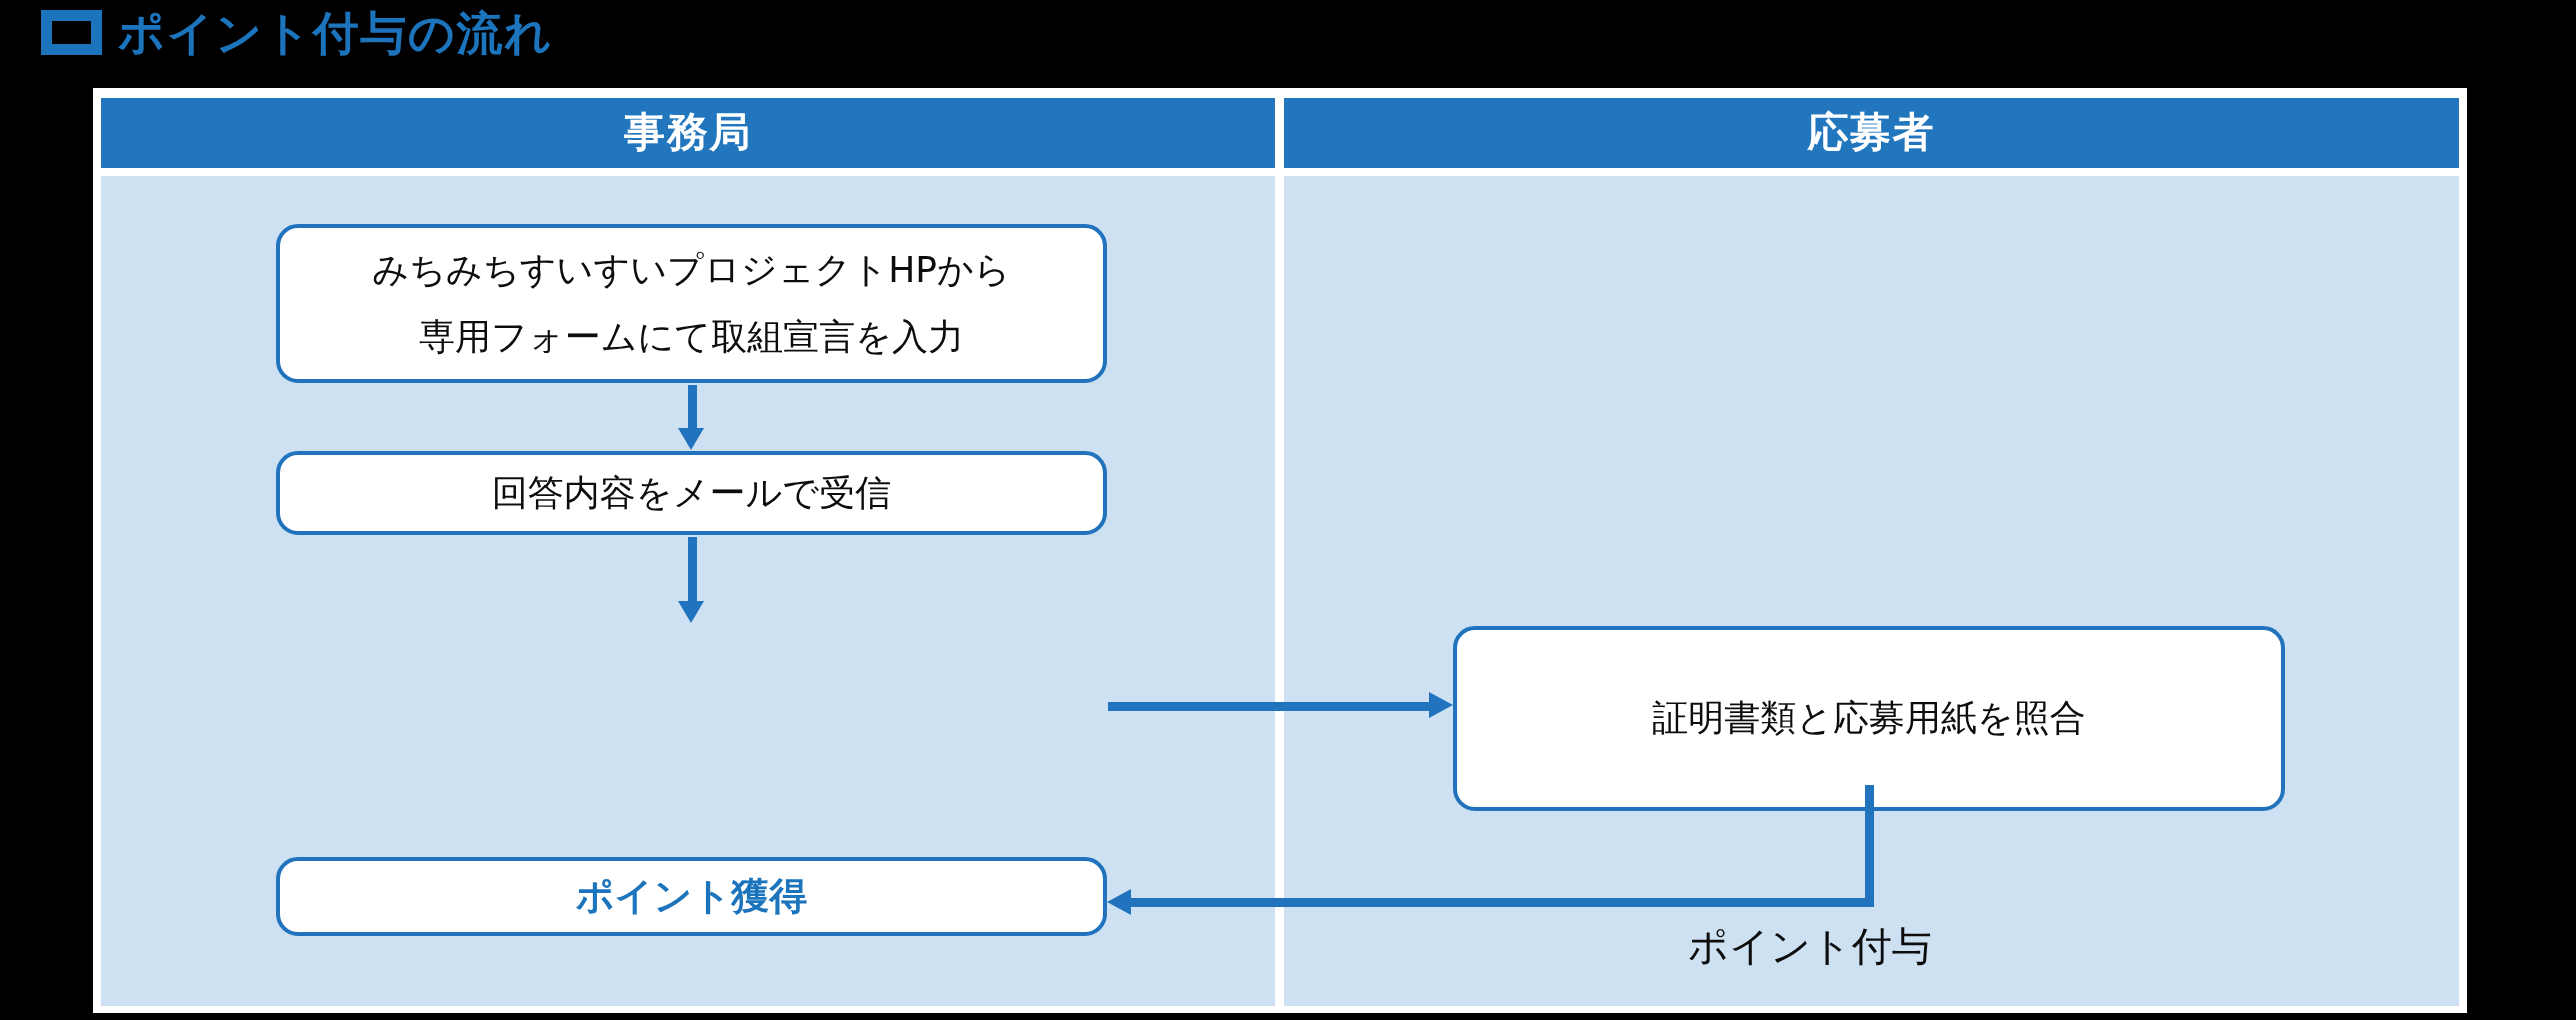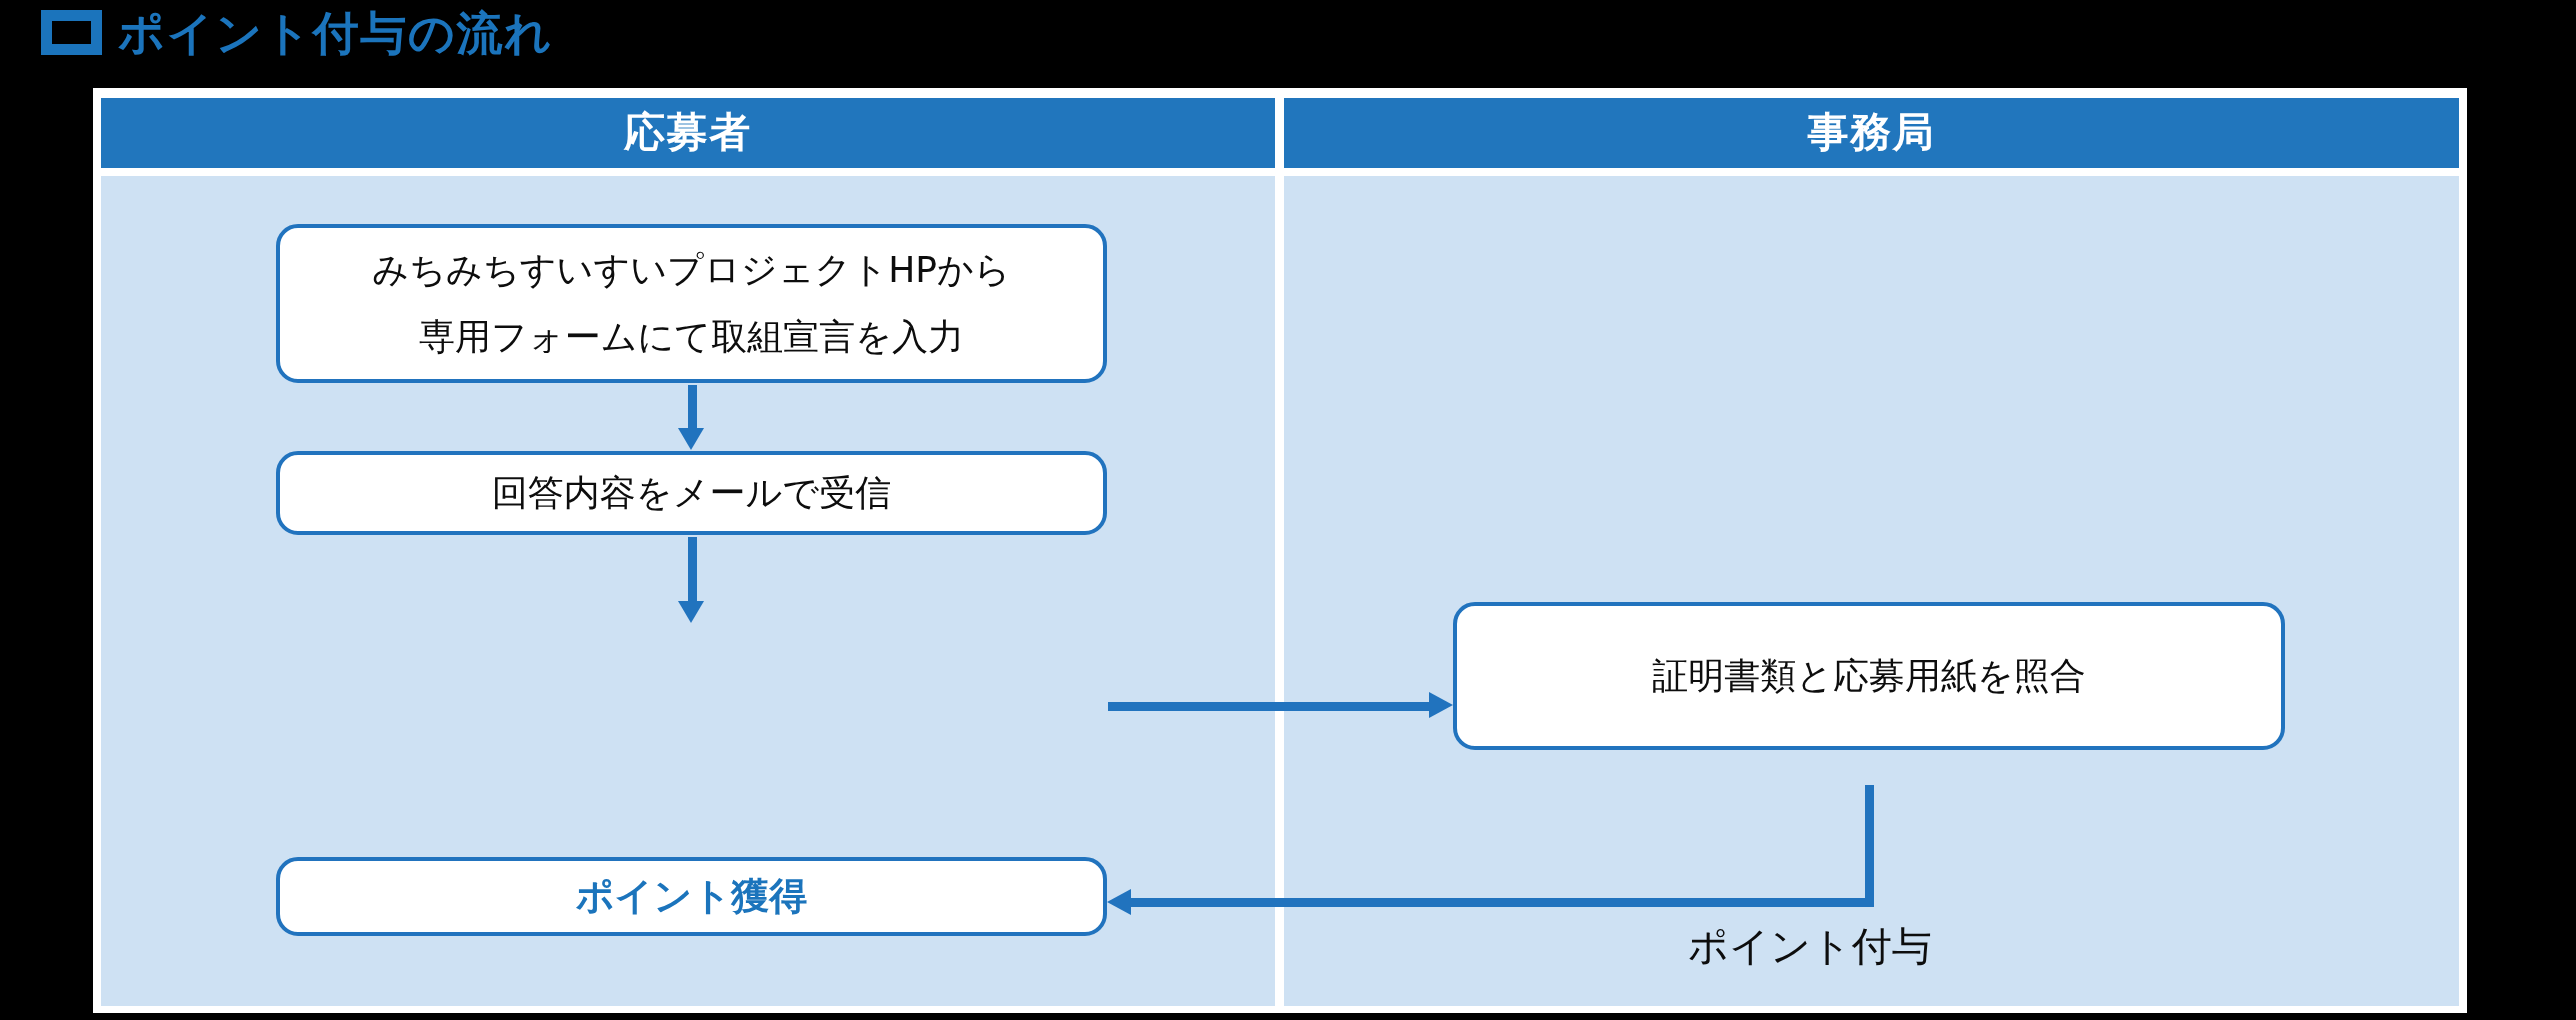--- a/index.html
+++ b/index.html
@@ -62,21 +62,21 @@
     display:flex;align-items:center;justify-content:center;
     text-align:center;
     font-size:36px;color:var(--color-text,#0D0D0D);
     line-height:1.85;white-space:pre-line;
   }
   .box-1{left:276px;top:224px;width:831px;height:159px;}
   .box-2{left:276px;top:451px;width:831px;height:84px;}
   .box-3{left:276px;top:626px;width:831px;height:159px;}
   .box-4{left:276px;top:857px;width:831px;height:79px;}
   .box-4 .box-label{color:var(--color-title,#1B74BC);font-weight:bold;font-size:38px;}
-  .box-verify{left:1453px;top:602px;width:832px;height:148px;text-align:center;}
+  .box-verify{left:1453px;top:626px;width:832px;height:185px;text-align:center;}
 
   
   .arrow-seg{position:absolute;background:var(--color-accent,#2173BE);}
   .head{position:absolute;width:0;height:0;}
   .head-down{
     border-left:13.5px solid transparent;border-right:13.5px solid transparent;
     border-top:22px solid var(--color-accent,#2173BE);
   }
   .head-right{
     border-top:13.5px solid transparent;border-bottom:13.5px solid transparent;
@@ -108,22 +108,22 @@
 <body>
 
 <div class="page">
 
   <div class="title-row">
     <div class="square-bullet"></div>
     <div class="title-text">ポイント付与の流れ</div>
   </div>
 
   <div class="table-frame">
+    <div class="header-cell">事務局</div>
     <div class="header-cell">応募者</div>
-    <div class="header-cell">事務局</div>
     <div class="body-cell"></div>
     <div class="body-cell"></div>
   </div>
 
   <div class="flow-box box-2">
     <span class="box-label">回答内容をメールで受信</span>
   </div>
 
   <div class="flow-box box-1">
     <span class="box-label">みちみちすいすいプロジェクトHPから

